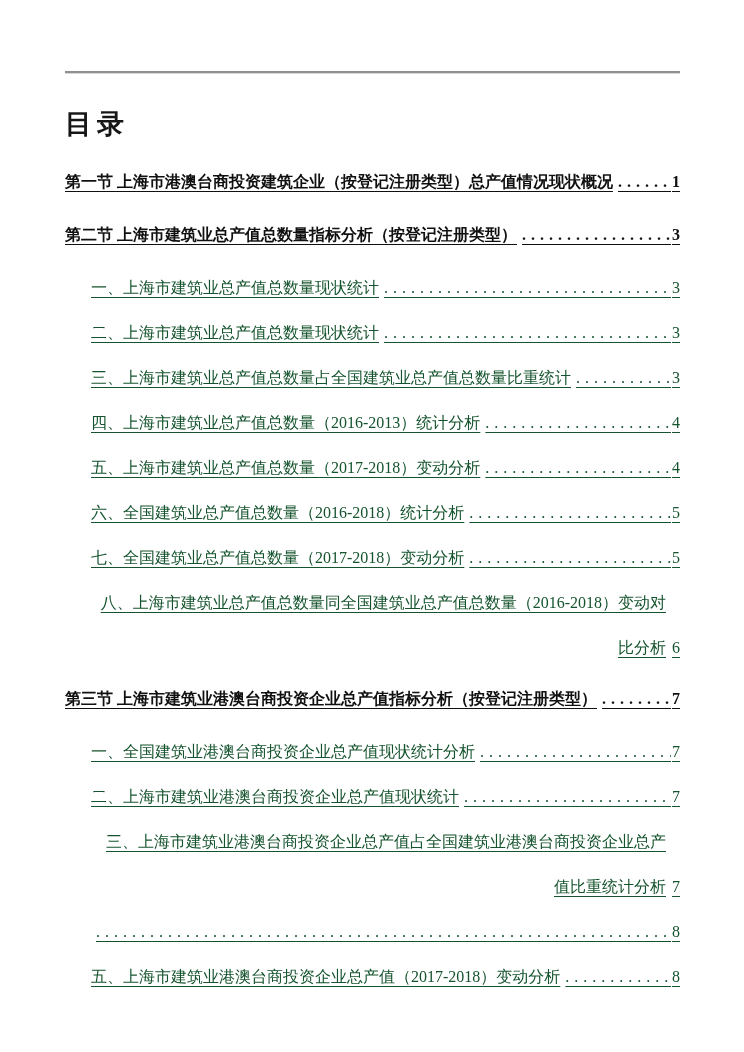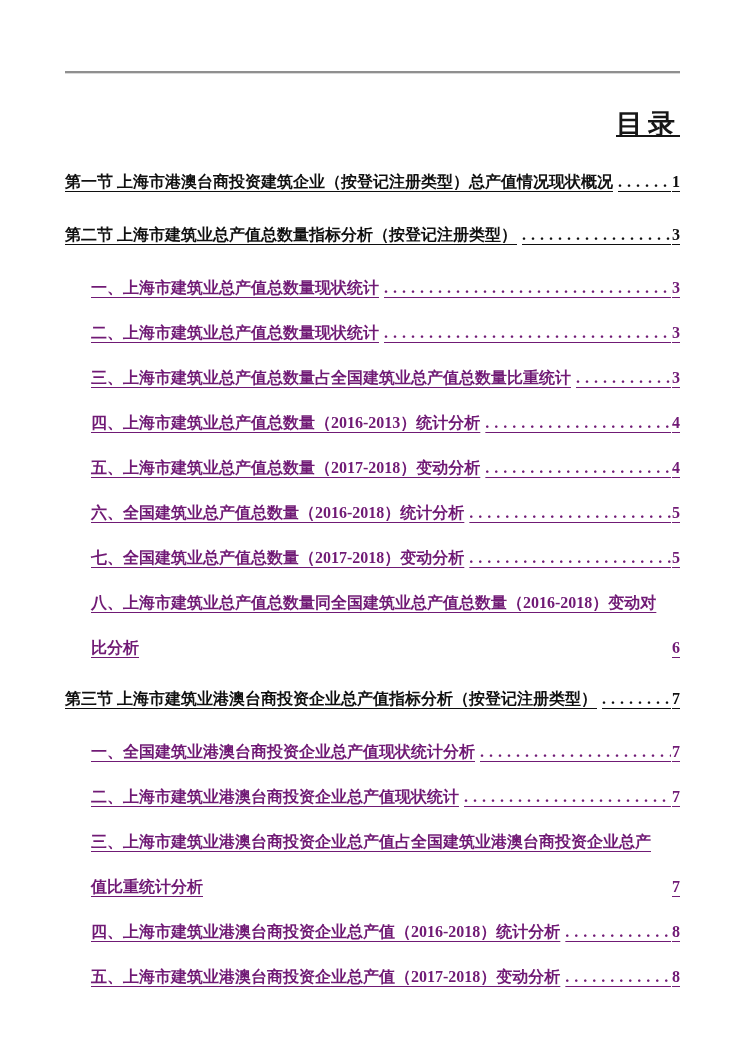--- a/index.html
+++ b/index.html
@@ -21,45 +21,45 @@
     width: 615px;
   }
   .header-rule {
     margin-top: 71px;
     height: 2px;
     background: #8f8f8f;
     border-bottom: 1px solid #d9d9d9;
   }
   .doc-title {
     margin: 33px 0 0 0;
-    text-align: right;
+    text-align: left;
     font-family: "Liberation Sans", "DejaVu Sans", sans-serif;
     font-weight: bold;
     font-size: 27px;
     line-height: 34px;
     letter-spacing: 5px;
     color: #161616;
-    text-decoration: underline;
   }
   .toc {
     margin-top: 18px;
   }
   .toc-entry {
     display: flex;
     align-items: flex-end;
     line-height: 45px;
     font-size: 16px;
     cursor: pointer;
   }
   .toc-entry .label,
   .toc-entry .leader,
   .toc-entry .pagenum {
     text-decoration: underline;
     text-decoration-thickness: 1px;
     text-underline-offset: 4px;
+    text-align: right;
   }
   .toc-entry .label {
     flex: 0 1 auto;
     min-width: 0;
   }
   .toc-entry .leader {
     flex: 1 1 0;
     min-width: 0;
     overflow: hidden;
     white-space: nowrap;
@@ -72,22 +72,22 @@
     padding-left: 1px;
   }
   .toc-entry.level1 {
     font-weight: bold;
     margin-top: 6px;
     margin-bottom: 8px;
     color: #101010;
   }
   .toc-entry.level2 {
     padding-left: 26px;
-    font-weight: bold;
-    color: #701a75;
+    font-weight: normal;
+    color: #14532d;
   }
 </style>
 </head>
 <body>
 
 <div class="page">
   <div class="content">
     <div class="header-rule"></div>
     <h1 class="doc-title">目录</h1>
     <div class="toc">
@@ -155,21 +155,20 @@
           <span class="label">二、上海市建筑业港澳台商投资企业总产值现状统计</span>
           <span class="leader">..............................................................................................................</span>
           <span class="pagenum">7</span>
         </div>
         <div class="toc-entry level2">
           <span class="label">三、上海市建筑业港澳台商投资企业总产值占全国建筑业港澳台商投资企业总产值比重统计分析</span>
           <span class="leader">..............................................................................................................</span>
           <span class="pagenum">7</span>
         </div>
         <div class="toc-entry level2">
-          <span class="label">四、上海市建筑业港澳台商投资企业总产值（2016-2018）统计分析</span>
           <span class="leader">..............................................................................................................</span>
           <span class="pagenum">8</span>
         </div>
         <div class="toc-entry level2">
           <span class="label">五、上海市建筑业港澳台商投资企业总产值（2017-2018）变动分析</span>
           <span class="leader">..............................................................................................................</span>
           <span class="pagenum">8</span>
         </div>
       </div>
   </div>

